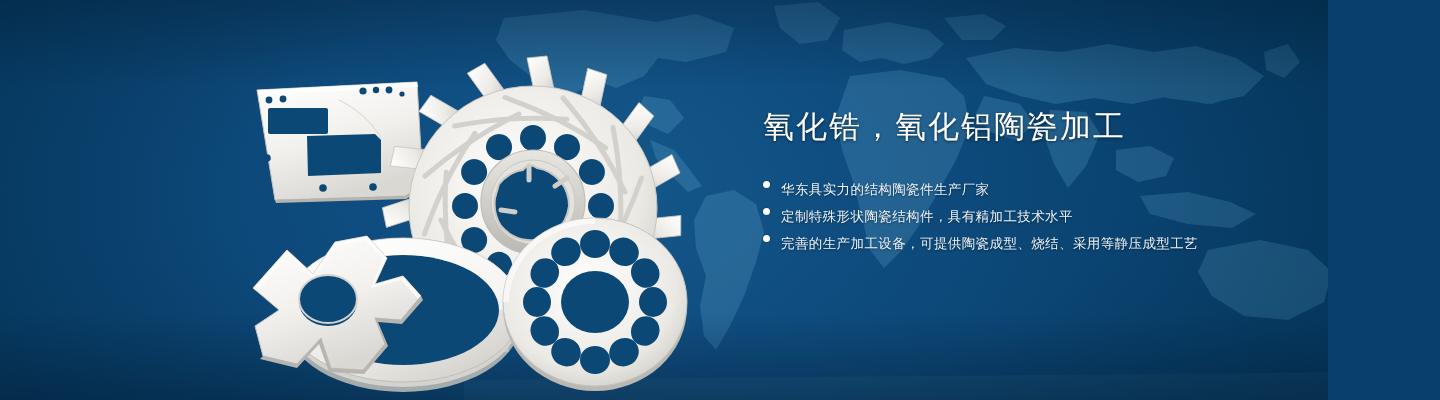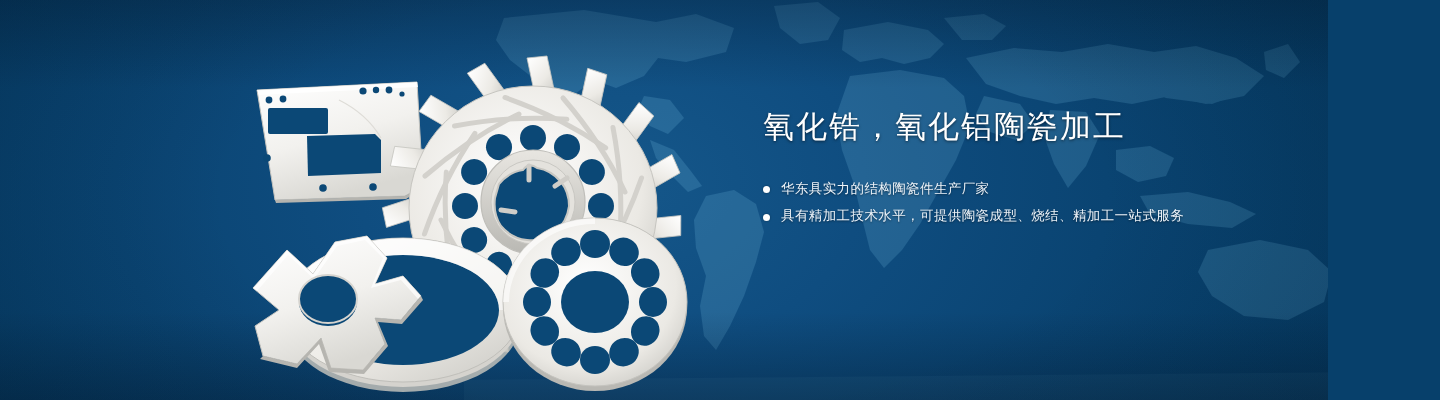--- a/index.html
+++ b/index.html
@@ -58,24 +58,23 @@
     color:#ffffff;
     line-height:1.25;
     text-shadow:0 1px 3px rgba(0,0,0,.55);
     white-space:nowrap;
   }
   .bullets{
     list-style:none;
     margin:34px 0 0 0;padding:0;
   }
   .bullets li{
-    display:flex;align-items:center;
+    display:flex;
     margin-bottom:9px;
     white-space:nowrap;
-    font-family:Liberation Mono, monospace;
   }
   .dot{
     width:7px;height:7px;border-radius:50%;
     background:#ffffff;
     flex:0 0 auto;
     margin-right:11px;
     box-shadow:0 0 2px rgba(0,0,0,.4);
   }
   .btxt{
     font-size:13.5px;
@@ -377,18 +376,22 @@
 
   <div class="copy">
     <h1 class="headline">氧化锆，氧化铝陶瓷加工</h1>
     <ul class="bullets">
       <li>
         <span class="dot"></span>
         <span class="btxt">华东具实力的结构陶瓷件生产厂家</span>
       </li>
       <li>
         <span class="dot"></span>
-        <span class="btxt">具有精加工技术水平，可提供陶瓷成型、烧结、精加工一站式服务</span>
+        <span class="btxt">定制特殊形状陶瓷结构件，具有精加工技术水平</span>
+      </li>
+      <li>
+        <span class="dot"></span>
+        <span class="btxt">完善的生产加工设备，可提供陶瓷成型、烧结、采用等静压成型工艺</span>
       </li>
     </ul>
   </div>
 
 </div>
 
 </body></html>

